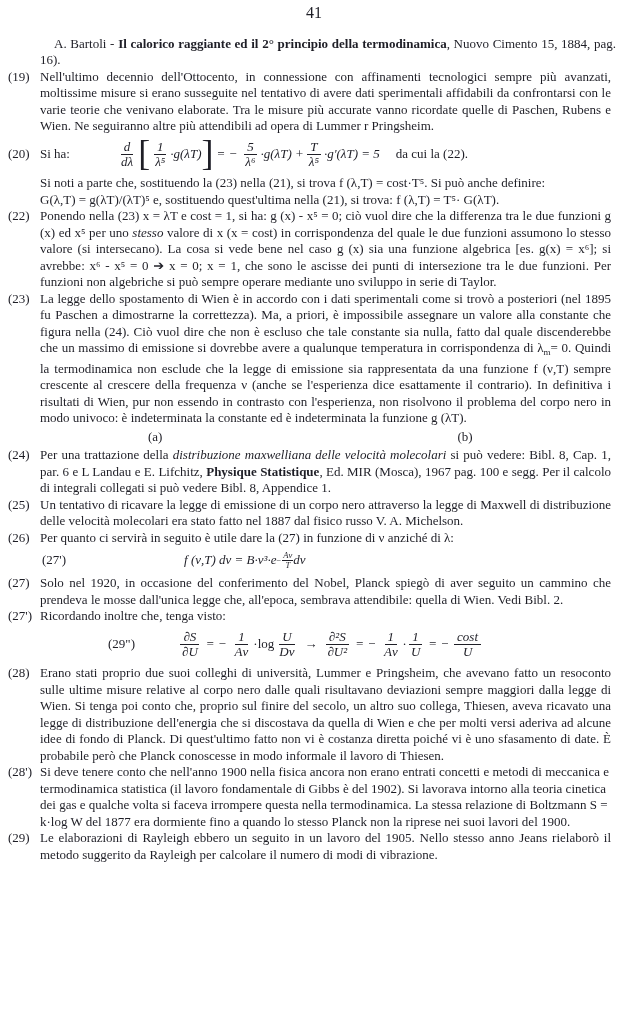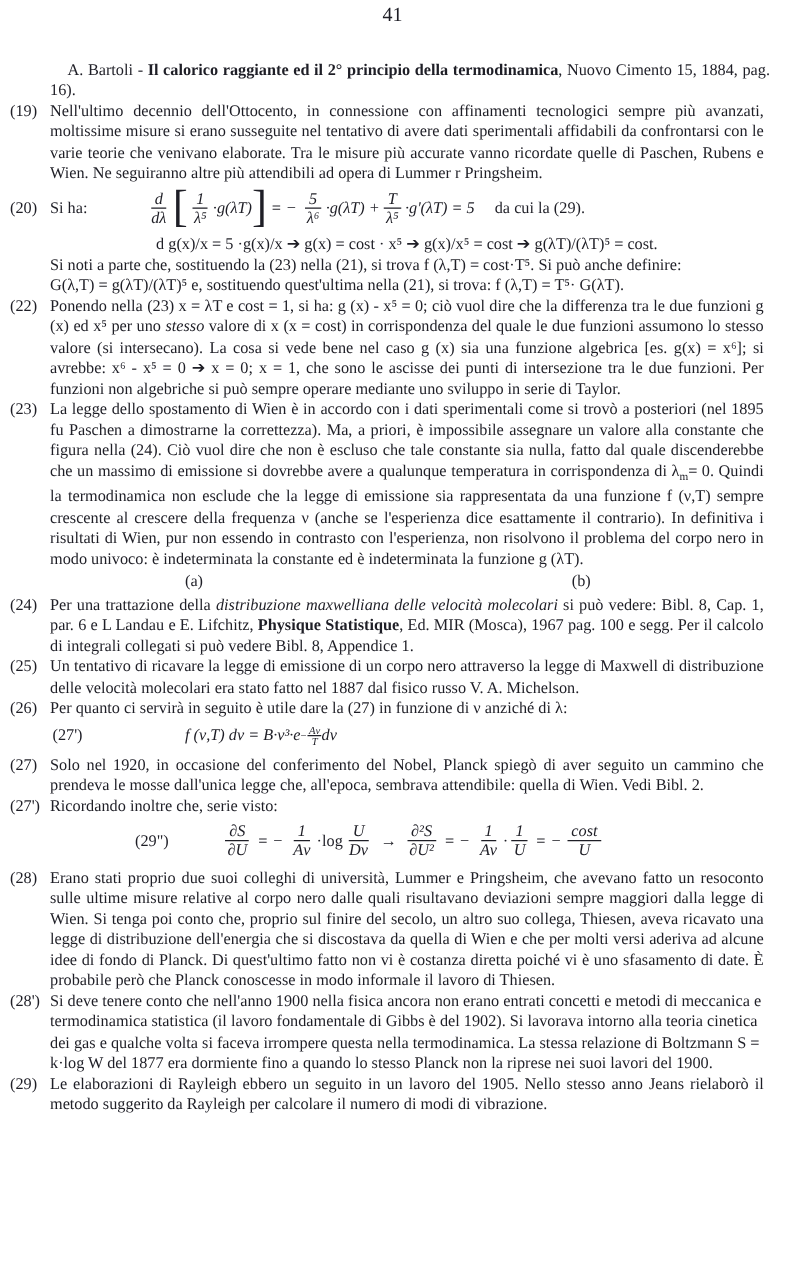--- a/index.html
+++ b/index.html
@@ -4,21 +4,21 @@
 <style>
   html,body{margin:0;padding:0;background:#ffffff;}
   body{
     width:640px;height:1024px;overflow:hidden;
     color:#1e1e26;
     font-family:"Liberation Serif","DejaVu Serif",serif;
     font-size:13px;line-height:16.5px;
   }
   .page{padding:5px 10px 0 8px;}
   .pageno{text-align:center;padding-right:10px;font-size:16px;}
-  .bib{margin:26px 14px 0 32px;text-indent:14px;text-align:justify;}
+  .bib{margin:14px 14px 0 32px;text-indent:14px;text-align:justify;}
   .b{font-weight:bold;}
   .it{font-style:italic;}
   .sb{font-size:9px;vertical-align:-3px;}
   .note{padding-left:32px;margin-right:19px;text-align:justify;}
   .note.left{text-align:left;}
   .num{display:inline-block;width:32px;margin-left:-32px;white-space:nowrap;}
   .cline{text-align:center;}
   
   .eqrow{display:flex;align-items:center;padding:5px 0 6px 0;}
   .m{font-style:italic;}
@@ -65,25 +65,24 @@
           <span class="fn">5</span>
           <span class="fd">λ⁶</span>
         </span>
       <span class="m">·g(λT) +</span>
       <span class="frac">
           <span class="fn">T</span>
           <span class="fd">λ⁵</span>
         </span>
       <span class="m">·g'(λT) = 5</span>
     </span>
-    <span style="margin-left:16px;">da cui la (29).</span>
+    <span style="margin-left:16px;">da cui la (22).</span>
   </div>
 
   <div class="note">
-    <div class="cline">d g(x)/x = 5 ·g(x)/x ➔ g(x) = cost · x⁵ ➔ g(x)/x⁵ = cost ➔ g(λT)/(λT)⁵ = cost.</div>
     <div>Si noti a parte che, sostituendo la (23) nella (21), si trova f (λ,T) = cost·T⁵. Si può anche definire:</div>
     <div>G(λ,T) = g(λT)/(λT)⁵ e, sostituendo quest'ultima nella (21), si trova:  f (λ,T) = T⁵· G(λT).</div>
   </div>
 
   <div class="note"><span class="num">(22)</span><span>Ponendo nella (23)  x = λT e cost = 1, si ha:  g (x) - x⁵ = 0; ciò vuol dire che la differenza tra le due funzioni g (x) ed x⁵ per uno </span><span class="it">stesso</span><span> valore di x (x = cost) in corrispondenza del quale le due funzioni assumono lo stesso valore (si intersecano). La cosa si vede bene nel caso g (x) sia una funzione algebrica [es. g(x) = x⁶]; si avrebbe: x⁶ - x⁵ = 0 ➔ x = 0; x = 1, che sono le ascisse dei punti di intersezione tra le due funzioni. Per funzioni non algebriche si può sempre operare mediante uno sviluppo in serie di Taylor.</span></div>
 
   <div class="note"><span class="num">(23)</span><span>La legge dello spostamento di Wien è in accordo con i dati sperimentali come si trovò a posteriori (nel 1895 fu Paschen a dimostrarne la correttezza). Ma, a priori, è impossibile assegnare un valore alla constante che figura nella (24). Ciò vuol dire che non è escluso che tale constante sia nulla, fatto dal quale discenderebbe che un massimo di emissione si dovrebbe avere a qualunque temperatura in corrispondenza di λ</span><span class="sb">m</span><span>= 0. Quindi la termodinamica non esclude che la legge di emissione sia rappresentata da una funzione f (ν,T) sempre crescente al crescere della frequenza ν (anche se l'esperienza dice esattamente il contrario). In definitiva i risultati di Wien, pur non essendo in contrasto con l'esperienza, non risolvono il problema del corpo nero in modo univoco: è indeterminata la constante ed è indeterminata la funzione g (λT).</span></div>
 
   <div class="abrow">
     <span>(a)</span>
@@ -91,37 +90,37 @@
   </div>
 
   <div class="note"><span class="num">(24)</span><span>Per una trattazione della </span><span class="it">distribuzione maxwelliana delle velocità molecolari</span><span> si può vedere: Bibl. 8, Cap. 1, par. 6 e L Landau e E. Lifchitz, </span><span class="b">Physique Statistique</span><span>, Ed. MIR (Mosca), 1967 pag. 100 e segg. Per il calcolo di integrali collegati si può vedere Bibl. 8, Appendice 1.</span></div>
 
   <div class="note"><span class="num">(25)</span><span>Un tentativo di ricavare la legge di emissione di un corpo nero attraverso la legge di Maxwell di distribuzione delle velocità molecolari era stato fatto nel 1887 dal fisico russo V. A. Michelson.</span></div>
 
   <div class="note"><span class="num">(26)</span><span>Per quanto ci servirà in seguito è utile dare la (27) in funzione di ν anziché di λ:</span></div>
 
   <div class="eqrow">
     <span style="margin-left:34px;">(27')</span>
-    <span style="margin-left:82px;display:inline-flex;align-items:center;justify-content:flex-end;">
+    <span style="margin-left:118px;display:inline-flex;align-items:center;justify-content:flex-end;">
       <span class="m">f (ν,T) dν = B·ν³· </span>
       <span class="m">e</span>
       <span class="exp">
           <span>−</span>
           <span class="efrac">
             <span class="fn">Aν</span>
             <span>T</span>
           </span>
         </span>
       <span class="m"> dν</span>
     </span>
   </div>
 
   <div class="note"><span class="num">(27)</span><span>Solo nel 1920, in occasione del conferimento del Nobel, Planck spiegò di aver seguito un cammino che prendeva le mosse dall'unica legge che, all'epoca, sembrava attendibile: quella di Wien. Vedi Bibl. 2.</span></div>
 
-  <div class="note"><span class="num">(27')</span><span>Ricordando inoltre che, serie visto:</span></div>
+  <div class="note"><span class="num">(27')</span><span>Ricordando inoltre che, tenga visto:</span></div>
 
   <div class="eqrow">
     <span style="margin-left:100px;">(29")</span>
     <span style="margin-left:42px;display:inline-flex;align-items:center;">
       <span class="frac">
           <span class="fn">∂S</span>
           <span class="fd">∂U</span>
         </span>
       <span class="m" style="margin:0 3px;">= −</span>
       <span class="frac">

